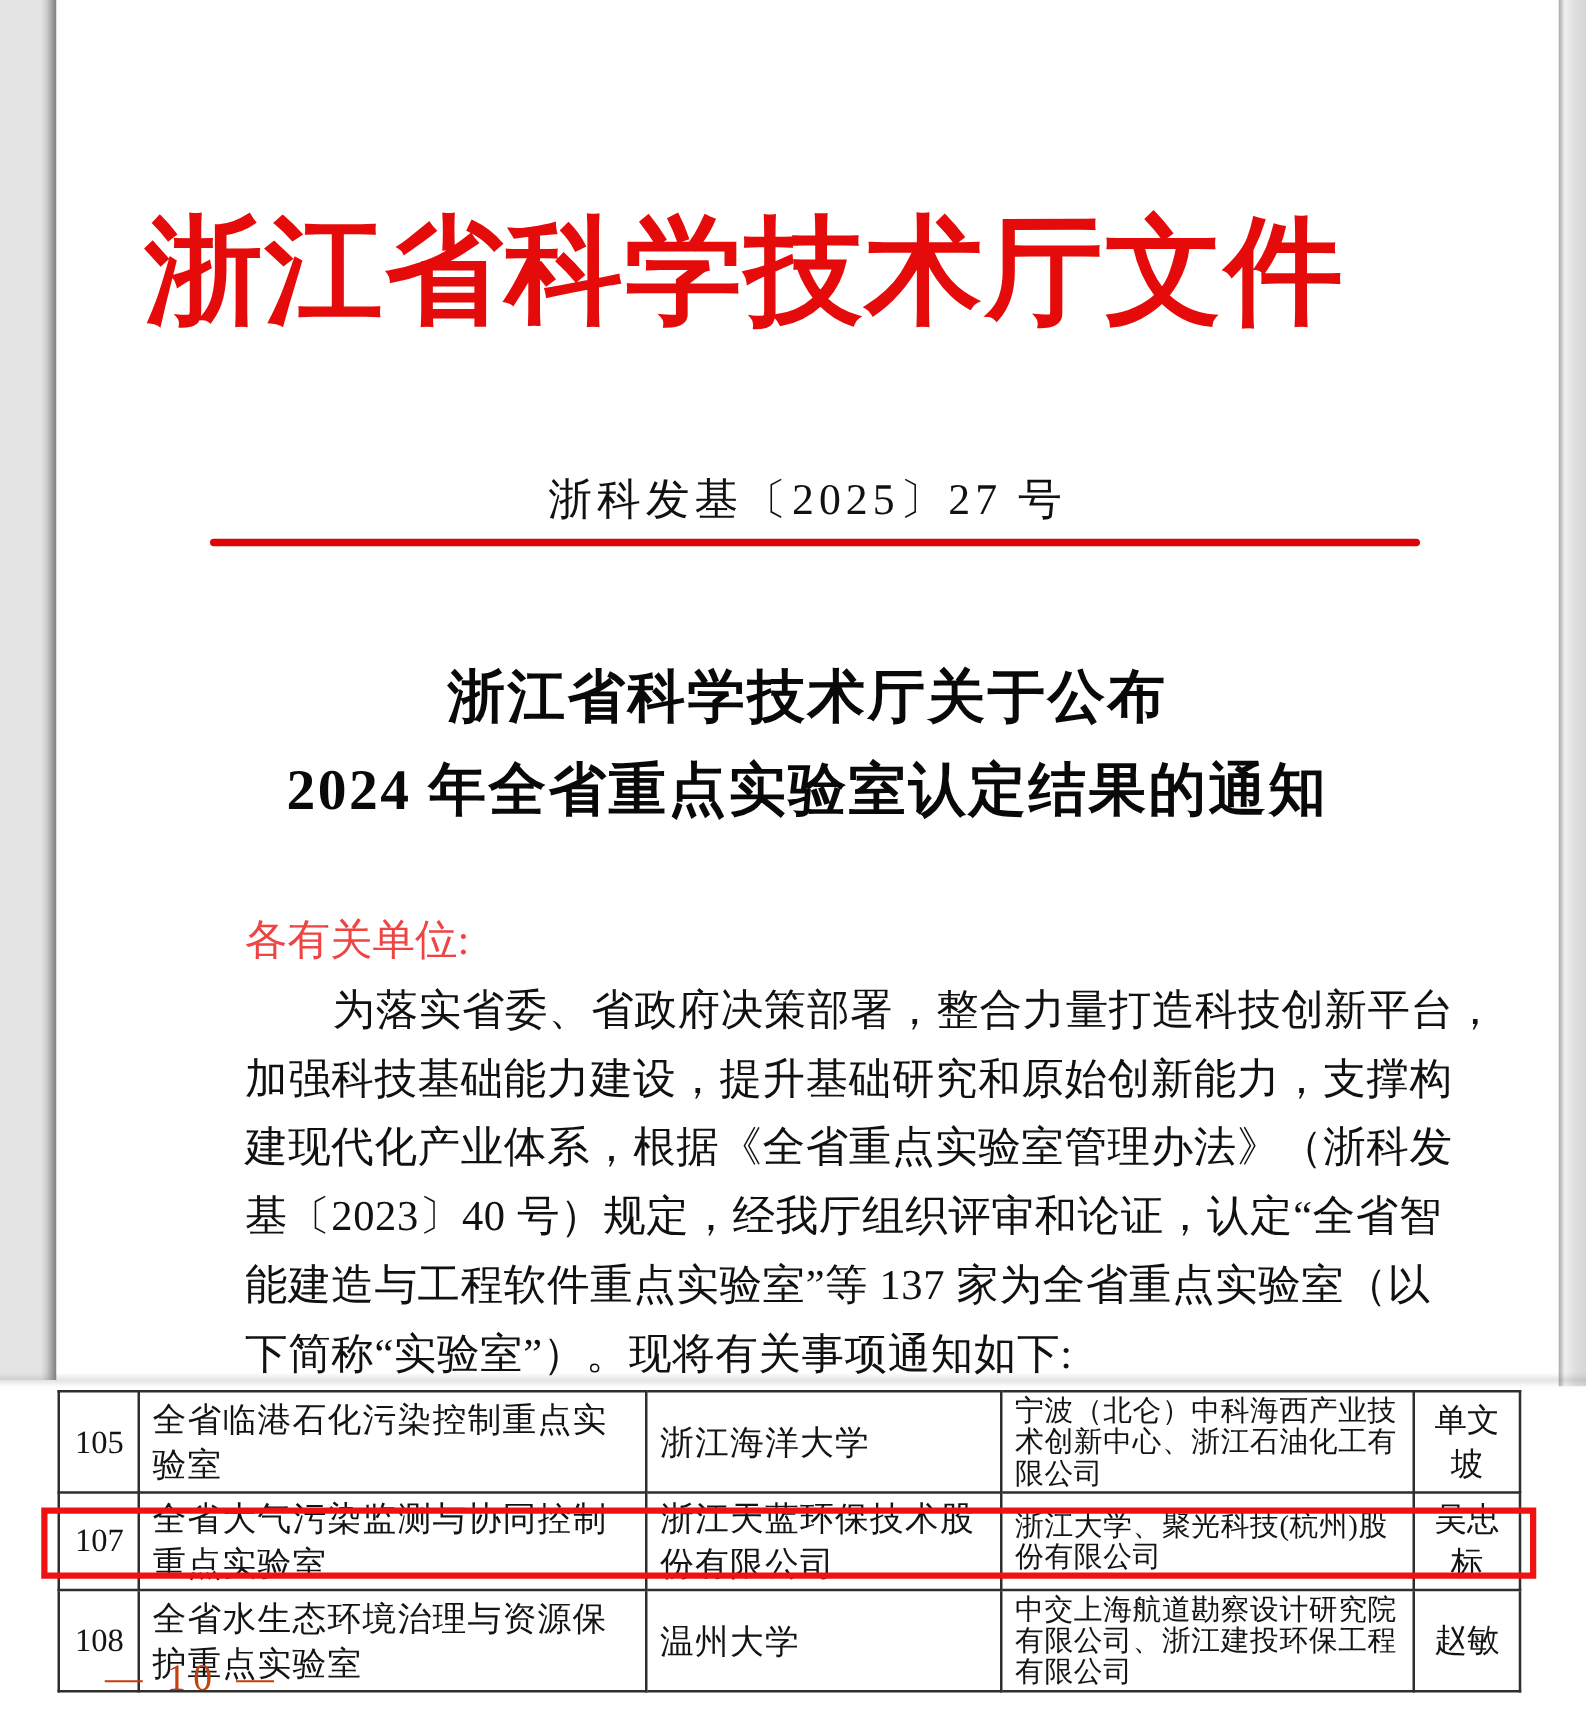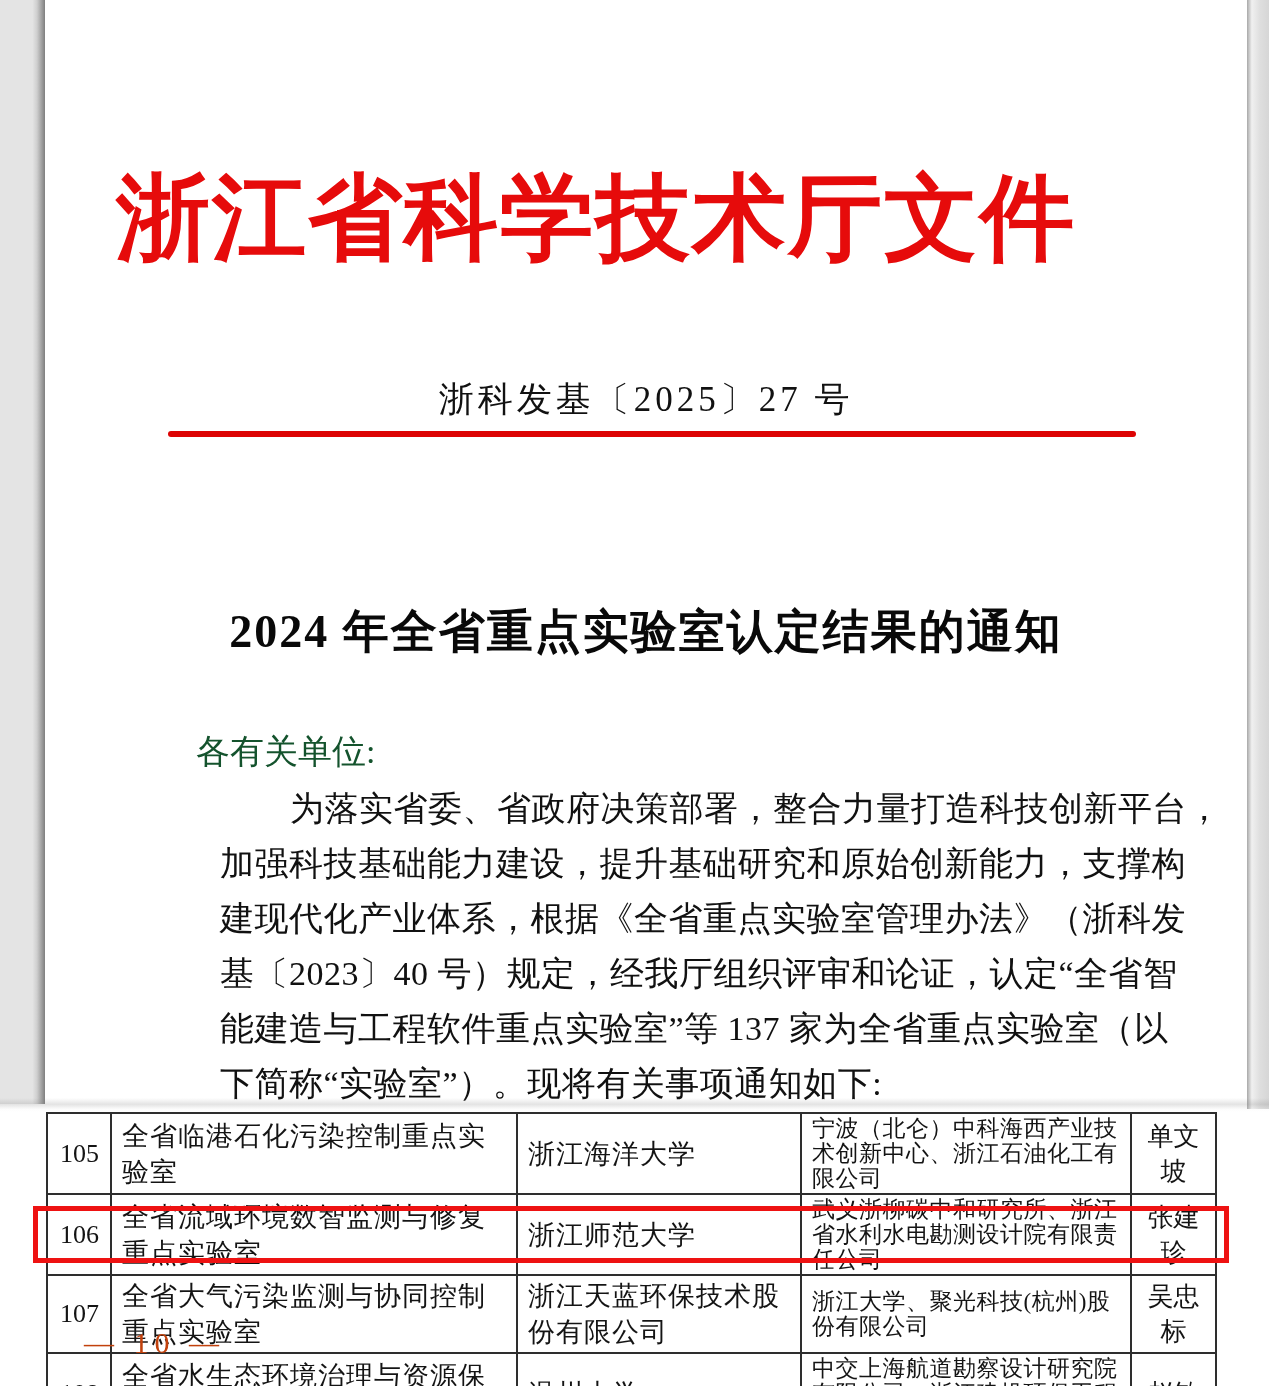--- a/index.html
+++ b/index.html
@@ -21,22 +21,22 @@
     font-size:35px;color:#111;letter-spacing:4px;margin-top:20px;}
   .red-rule{position:absolute;left:168px;top:431px;width:968px;height:6px;border-radius:3px;}
 
   
   .notice-title{position:absolute;left:45px;width:1202px;text-align:center;
     font-size:46px;font-weight:bold;color:#090909;letter-spacing:2px;white-space:nowrap;}
   .nt1{top:527px;}
   .nt2{top:601px;}
 
   
-  .salutation{position:absolute;left:196px;top:729px;font-size:34px;color:#14532d;}
-  .doc-body{position:absolute;left:196px;top:781px;width:922px;margin-left:24px;}
+  .salutation{position:absolute;left:196px;top:729px;font-size:34px;color:#ef4444;}
+  .doc-body{position:absolute;left:196px;top:781px;width:922px;}
   .doc-body .bline{font-size:34px;line-height:55px;color:#111;white-space:nowrap;letter-spacing:0.5px;}
   .doc-body .bline.indent{padding-left:70px;}
 
   
   .lab-table{position:absolute;left:46px;top:1112px;width:1169px;border-collapse:collapse;table-layout:fixed;background:#fff;}
   .lab-table td{border:2px solid #2e2e2e;color:#141414;padding:2px 10px;vertical-align:middle;overflow:hidden;}
   .lab-table tr{height:49px;}
   .col-no{width:64px;}  .col-lab{width:406px;} .col-inst{width:284px;}
   .col-part{width:330px;} .col-dir{width:85px;}
   td.c-no{text-align:center;font-size:26px;padding:12px;}
@@ -55,20 +55,21 @@
 
 <div class="screen">
 
   <div class="edge-left"></div>
   <div class="edge-right"></div>
 
   <div class="doc-title" style="color: rgb(230, 11, 11);">浙江省科学技术厅文件</div>
   <div class="doc-number">浙科发基〔2025〕27 号</div>
   <div class="red-rule" style="background: rgb(221, 4, 4);"></div>
 
+  <div class="notice-title nt1">浙江省科学技术厅关于公布</div>
   <div class="notice-title nt2">2024 年全省重点实验室认定结果的通知</div>
 
   <div class="salutation">各有关单位:</div>
 
   <div class="doc-body">
     <div class="bline indent">为落实省委、省政府决策部署，整合力量打造科技创新平台，</div>
     <div class="bline">加强科技基础能力建设，提升基础研究和原始创新能力，支撑构</div>
     <div class="bline">建现代化产业体系，根据《全省重点实验室管理办法》（浙科发</div>
     <div class="bline">基〔2023〕40 号）规定，经我厅组织评审和论证，认定“全省智</div>
     <div class="bline">能建造与工程软件重点实验室”等 137 家为全省重点实验室（以</div>
@@ -87,27 +88,20 @@
     </colgroup>
     <tbody>
       <tr>
         <td class="c-no">105</td>
         <td class="c-lab">全省临港石化污染控制重点实验室</td>
         <td class="c-inst">浙江海洋大学</td>
         <td class="c-part">宁波（北仑）中科海西产业技术创新中心、浙江石油化工有限公司</td>
         <td class="c-dir">单文坡</td>
       </tr>
       <tr>
-        <td class="c-no">106</td>
-        <td class="c-lab">全省流域环境数智监测与修复重点实验室</td>
-        <td class="c-inst">浙江师范大学</td>
-        <td class="c-part">武义浙柳碳中和研究所、浙江省水利水电勘测设计院有限责任公司</td>
-        <td class="c-dir">张建珍</td>
-      </tr>
-      <tr>
         <td class="c-no">107</td>
         <td class="c-lab">全省大气污染监测与协同控制重点实验室</td>
         <td class="c-inst">浙江天蓝环保技术股份有限公司</td>
         <td class="c-part">浙江大学、聚光科技(杭州)股份有限公司</td>
         <td class="c-dir">吴忠标</td>
       </tr>
       <tr>
         <td class="c-no">108</td>
         <td class="c-lab">全省水生态环境治理与资源保护重点实验室</td>
         <td class="c-inst">温州大学</td>

